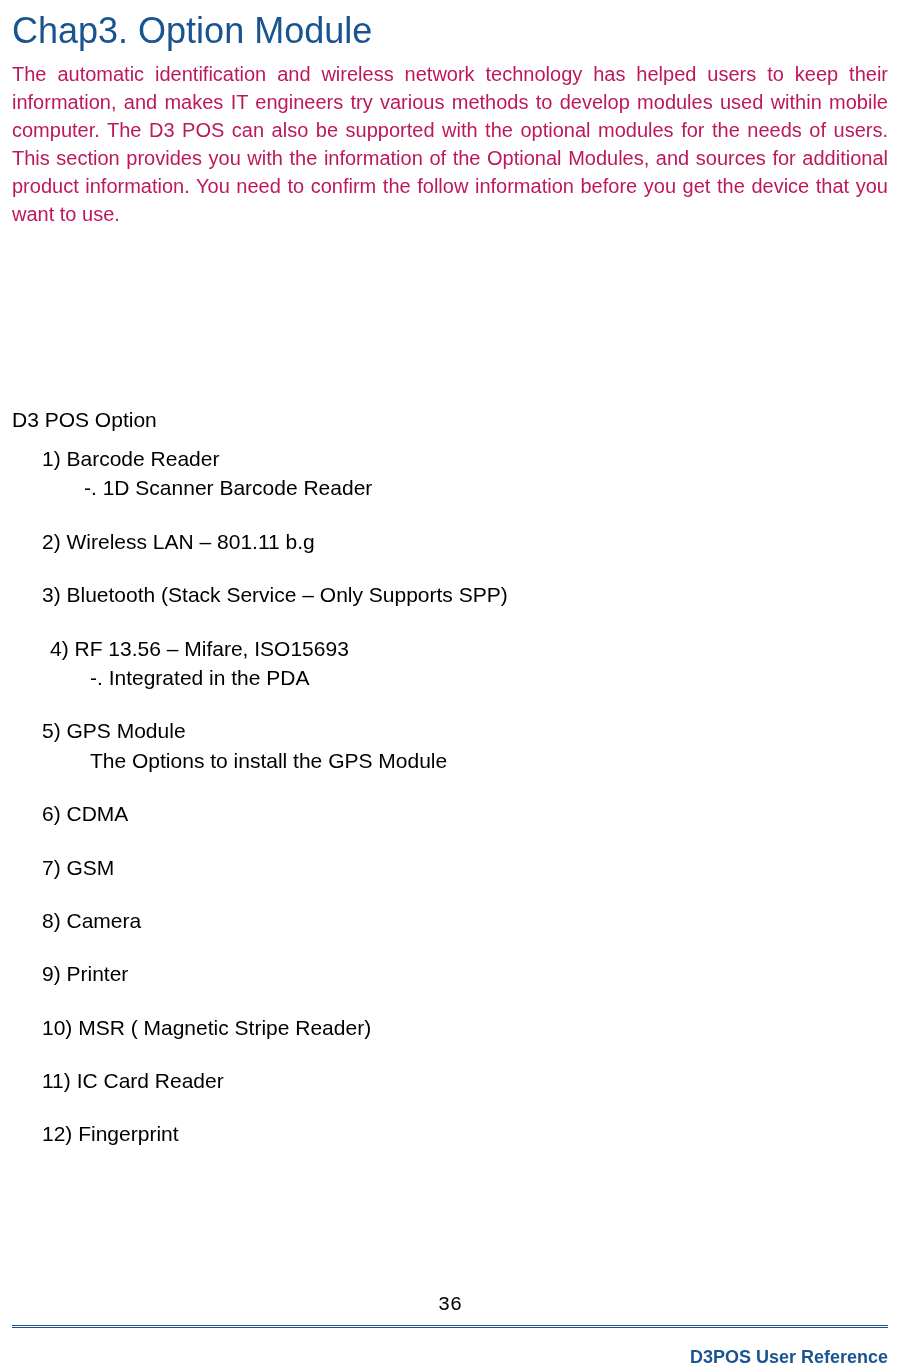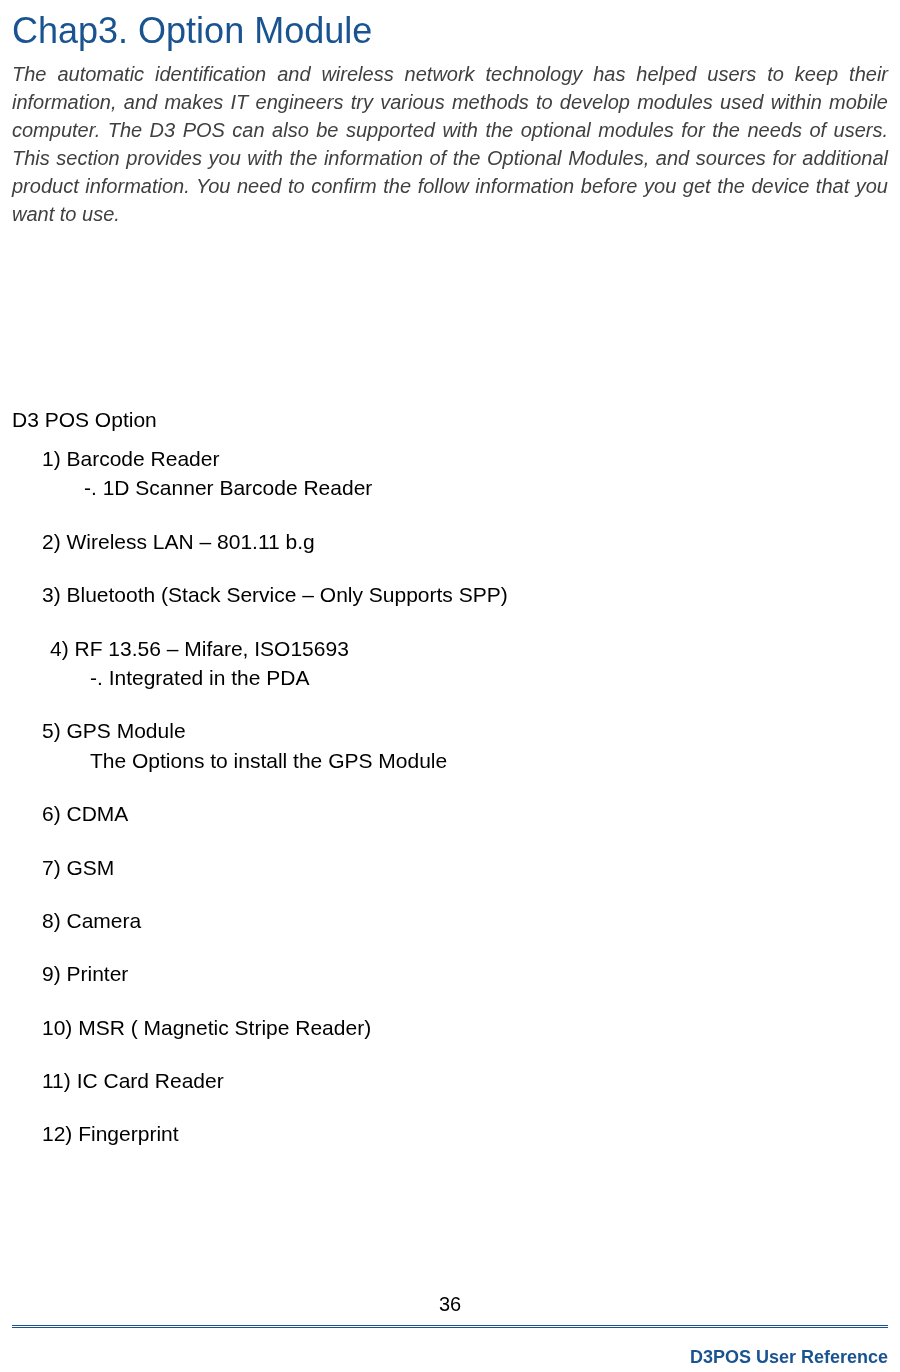--- a/index.html
+++ b/index.html
@@ -16,26 +16,25 @@
       padding: 0 12px;
     }
     .chapter-title {
       color: #1a5490;
       font-size: 36px;
       font-weight: normal;
       margin-top: 10px;
       margin-bottom: 8px;
     }
     .intro-paragraph {
-      color: #404040;
+      color: #be185d;
       font-size: 20px;
       line-height: 1.4;
       text-align: justify;
       margin-bottom: 180px;
-      font-style: italic;
     }
     .section-title {
       color: #000;
       font-size: 21px;
       font-weight: normal;
       margin-bottom: 12px;
     }
     .option-list {
       margin-left: 30px;
     }
@@ -55,21 +54,21 @@
       margin-left: 8px;
       margin-top: 12px;
     }
     .page-number {
       position: absolute;
       bottom: 56px;
       left: 50%;
       transform: translateX(-50%);
       font-size: 20px;
       color: #000;
-      font-family: Liberation Sans, sans-serif;
+      font-family: Liberation Mono, monospace;
     }
     .footer-divider {
       position: absolute;
       bottom: 44px;
       left: 12px;
       right: 12px;
       border-top: 1px solid #1a5490;
       border-bottom: 1px solid #1a5490;
       height: 3px;
     }

